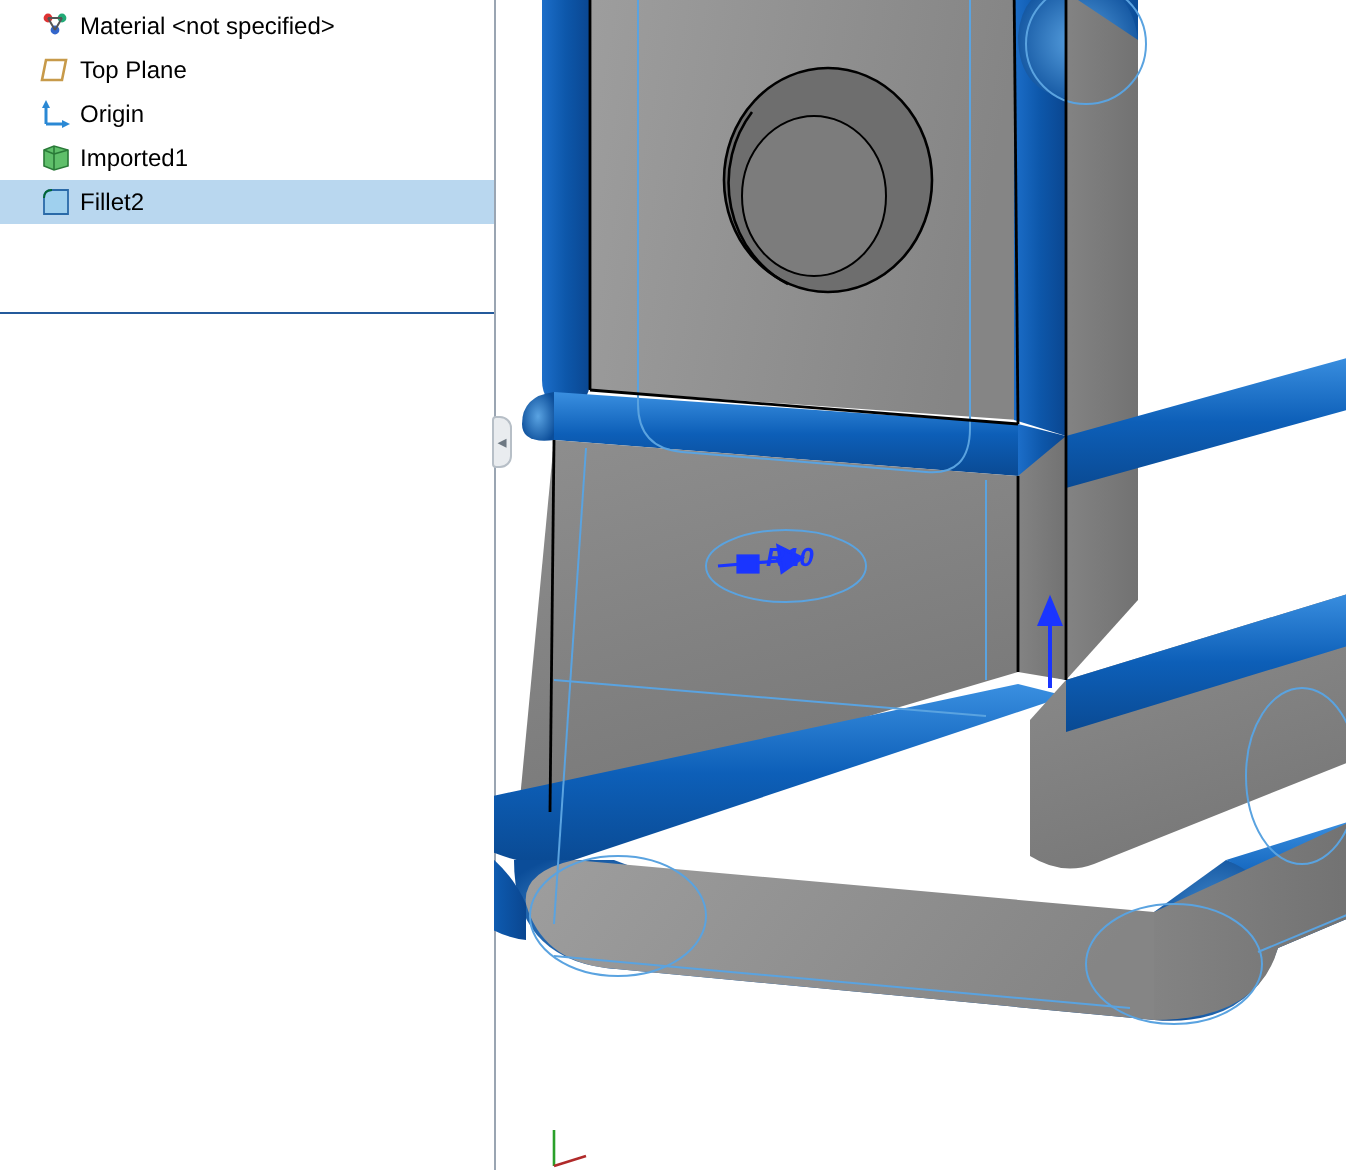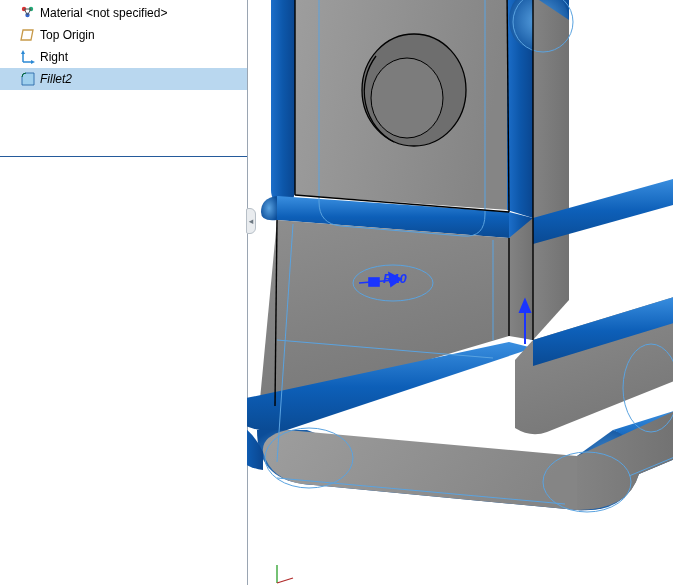--- a/index.html
+++ b/index.html
@@ -39,21 +39,20 @@
     flex: 0 0 16px;
     display: inline-flex;
     align-items: center;
     justify-content: center;
   }
   .tree-item .label {
     color: #000;
   }
   .tree-item.selected {
     position: relative;
-    font-style: italic;
   }
   .tree-item.selected .sel-bg {
     position: absolute;
     left: -18px;
     right: -180px;
     top: 0;
     bottom: 0;
     background: #b9d7ef;
     z-index: 0;
   }
@@ -131,36 +130,47 @@
       <span class="label">Material &lt;not specified&gt;</span>
     </div>
 
 
     <div class="tree-item">
       <span class="icon">
         <svg width="16" height="16">
           <path d="M3 3 L13 3 L11 13 L1 13 Z" fill="none" stroke="#c79a4a" stroke-width="1.3"></path>
         </svg>
       </span>
-      <span class="label">Top Origin</span>
+      <span class="label">Top Plane</span>
     </div>
 
 
     <div class="tree-item">
       <span class="icon">
         <svg width="16" height="16">
           <line x1="3" y1="13" x2="3" y2="3" stroke="#2a88d4" stroke-width="1.5"></line>
           <line x1="3" y1="13" x2="13" y2="13" stroke="#2a88d4" stroke-width="1.5"></line>
           <polygon points="3,1 1,5 5,5" fill="#2a88d4"></polygon>
           <polygon points="15,13 11,11 11,15" fill="#2a88d4"></polygon>
         </svg>
       </span>
-      <span class="label">Right</span>
-    </div>
-
+      <span class="label">Origin</span>
+    </div>
+
+    <div class="tree-item">
+      <span class="icon">
+        <svg width="16" height="16">
+          <path d="M2 4 L7 2 L14 4 L14 12 L7 14 L2 12 Z" fill="#5fbf6a" stroke="#2a7a38" stroke-width="0.8"></path>
+          <line x1="7" y1="2" x2="7" y2="14" stroke="#2a7a38" stroke-width="0.8"></line>
+          <line x1="2" y1="4" x2="7" y2="6" stroke="#2a7a38" stroke-width="0.8"></line>
+          <line x1="14" y1="4" x2="7" y2="6" stroke="#2a7a38" stroke-width="0.8"></line>
+        </svg>
+      </span>
+      <span class="label">Imported1</span>
+    </div>
 
     <div class="tree-item selected">
       <span class="sel-bg"></span>
       <span class="icon">
         <svg width="16" height="16">
           <path d="M2 14 L2 6 Q2 2 6 2 L14 2 L14 14 Z" fill="#9fd0ee" stroke="#2a6aa8" stroke-width="0.9"></path>
           <path d="M2 6 Q2 2 6 2" fill="none" stroke="#063" stroke-width="1"></path>
         </svg>
       </span>
       <span class="label">Fillet2</span>

